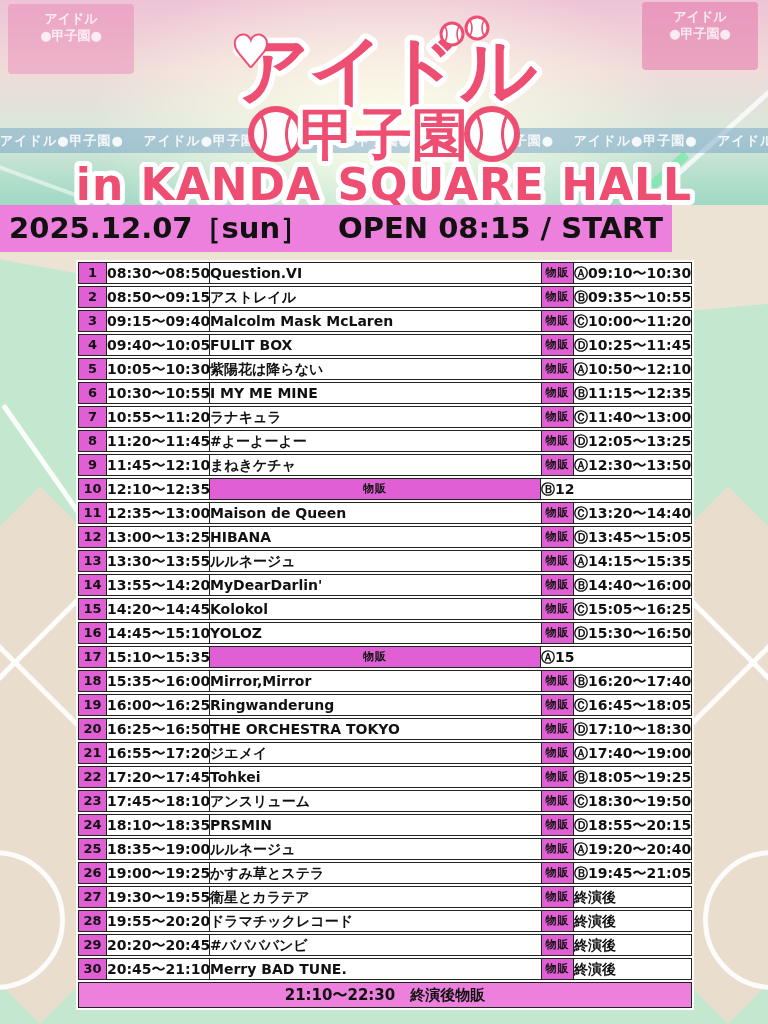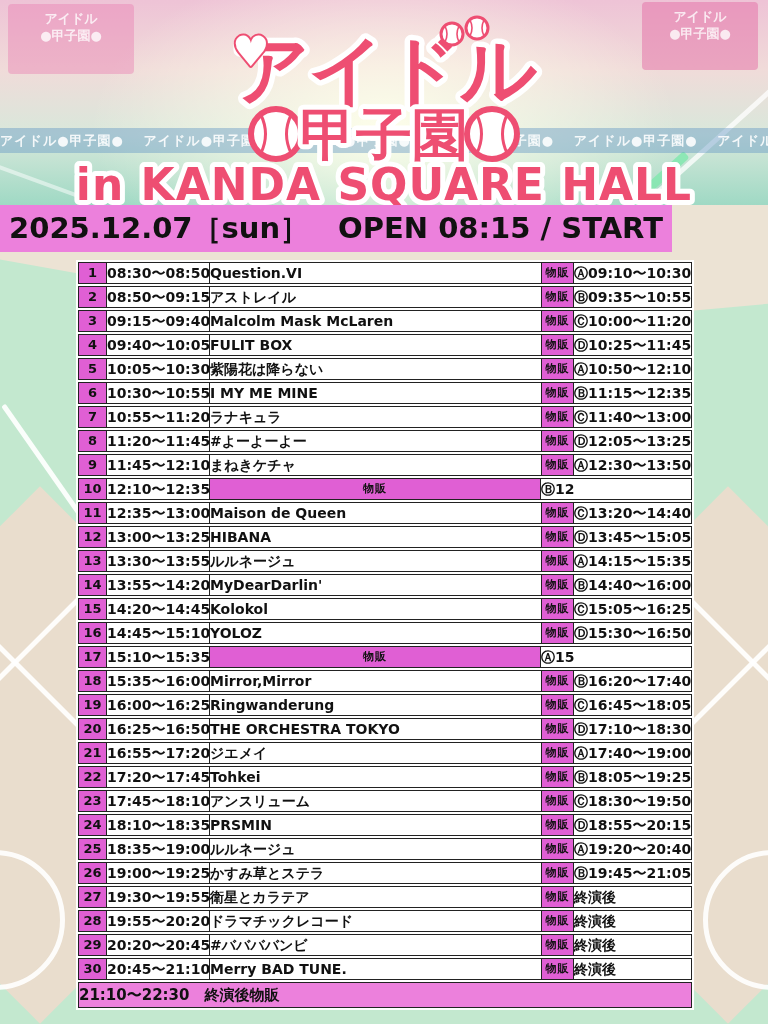--- a/index.html
+++ b/index.html
@@ -80,21 +80,21 @@
   .num{background:var(--cell_pink,#e05fd4);text-align:center;font-size:13px;border-right:1px solid #222;}
   .time{text-align:right;font-size:14px;}
   .artist{border-left:1px solid #222;font-size:14px;}
   .goods{background:var(--cell_pink,#e05fd4);border-left:1px solid #222;border-right:1px solid #222;
     text-align:center;font-size:11px;letter-spacing:1px;}
   .goodstime{text-align:left;font-size:14px;}
   .footerbar{
     height:24px;border:1px solid #222;margin-top:2px;
     box-shadow:0 0 0 2px rgba(255,255,255,.95);
     background:var(--accent_pink,#ec80dc);
-    color:#111;font-weight:bold;font-size:15px;line-height:24px;
+    color:#111;font-weight:bold;font-size:15px;line-height:24px;text-align:center;
   }
 </style>
 </head>
 <body>
 
 <div class="bg-photo">
   <div class="sb sb-left">
     <div>アイドル</div>
     <div>●甲子園●</div>
   </div>

